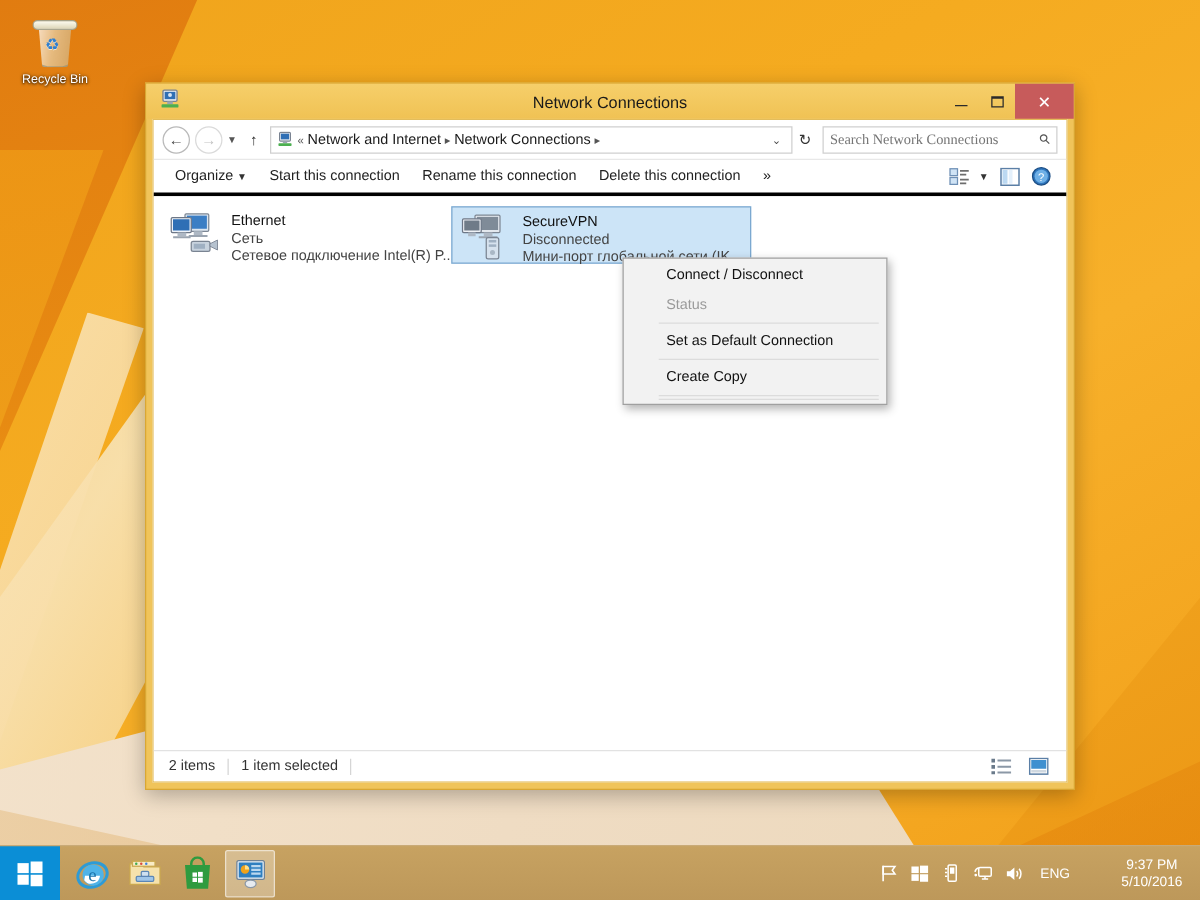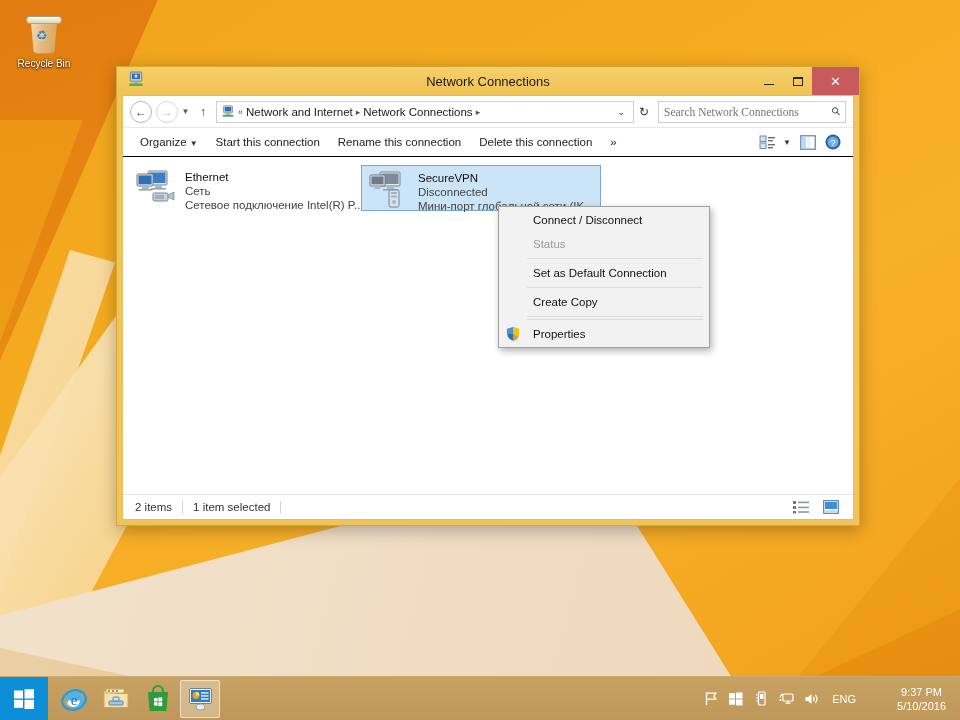--- a/index.html
+++ b/index.html
@@ -96,21 +96,21 @@
     text-shadow:0 1px 0 rgba(255,255,255,.6);
   }
   .desk-label {
     color:#fff; font-size:10px; line-height:12px; 
     text-shadow: 0 1px 2px rgba(0,0,0,.85), 0 0 3px rgba(0,0,0,.6);
     font-family:"Liberation Sans",sans-serif;
   }
 
   
   #window {
-    position:absolute; left:116px; top:66px; width:744px; height:460px;
+    position:absolute; left:116px; top:66px; width:744px; height:566px;
     background:#f0c45a;
     border:1px solid #d9a733;
     box-shadow: 0 4px 16px rgba(0,0,0,.28);
     display:flex; flex-direction:column;
   }
   .titlebar {
     height:28px; position:relative; flex:none;
     background: linear-gradient(180deg,#f6cf6a,#f0c254);
     display:flex; align-items:center;
   }
@@ -162,21 +162,21 @@
   }
   .searchbox input {
     flex:1;border:0;outline:0;font-size:11.5px;color:#9a9a9a;font-family:Liberation Serif, serif;
     background:transparent;
   }
   .search-ico{ font-size:11px;color:#555; transform:rotate(-45deg);}
 
   
   .cmdbar {
     height:29px; flex:none; display:flex; align-items:center; gap:0;
-    padding:0 8px; background:#fff; border-bottom:1px solid #000000;
+    padding:0 8px; background:#fff; border-bottom:3px solid #000000;
     font-size:11.5px; color:#222;
   }
   .cmd { padding:3px 9px; white-space:nowrap; }
   .cmd .car{ font-size:8px; margin-left:3px; color:#333;}
   .cmd-spacer{flex:1;}
   .cmd-ico { width:24px;height:21px;display:flex;align-items:center;justify-content:center; }
 
   
   .content { flex:1; background:#fff; position:relative; padding:8px 6px; }
   .conn-list { display:flex; flex-wrap:wrap; gap:0; }
@@ -454,29 +454,20 @@
   <div class="mi">
     <span class="mi-gap"></span>
     <span class="mi-label">Create Copy</span>
   </div>
   <div class="msep"></div>
 
 
 
   <div class="msep"></div>
 
-  <div class="mi">
-    <svg class="mi-shield" viewBox="0 0 16 16">
-      <path d="M8 1 L14 3 V8 C14 11.5 11 14 8 15 C5 14 2 11.5 2 8 V3 Z" fill="#2f6fb5" stroke="#d8d8d8" stroke-width=".8"></path>
-      <path d="M8 1 L14 3 V8 C14 9.4 13.5 10.6 12.8 11.6 L8 8 Z" fill="#f2c40e"></path>
-      <path d="M8 8 L12.8 11.6 C11.6 13.2 9.8 14.4 8 15 Z" fill="#e59a1c"></path>
-      <path d="M2 8 V3 L8 1 V8 Z" fill="#4f93d6"></path>
-    </svg>
-    <span class="mi-label">Properties</span>
-  </div>
 
 </div>
 
 <div id="taskbar">
 
   <div class="tb-start">
     <svg width="22" height="22" viewBox="0 0 22 22">
       <rect x="1" y="2.5" width="9" height="8" fill="#fff"></rect>
       <rect x="11.5" y="1.2" width="9.5" height="9.3" fill="#fff"></rect>
       <rect x="1" y="11.8" width="9" height="8" fill="#fff"></rect>

